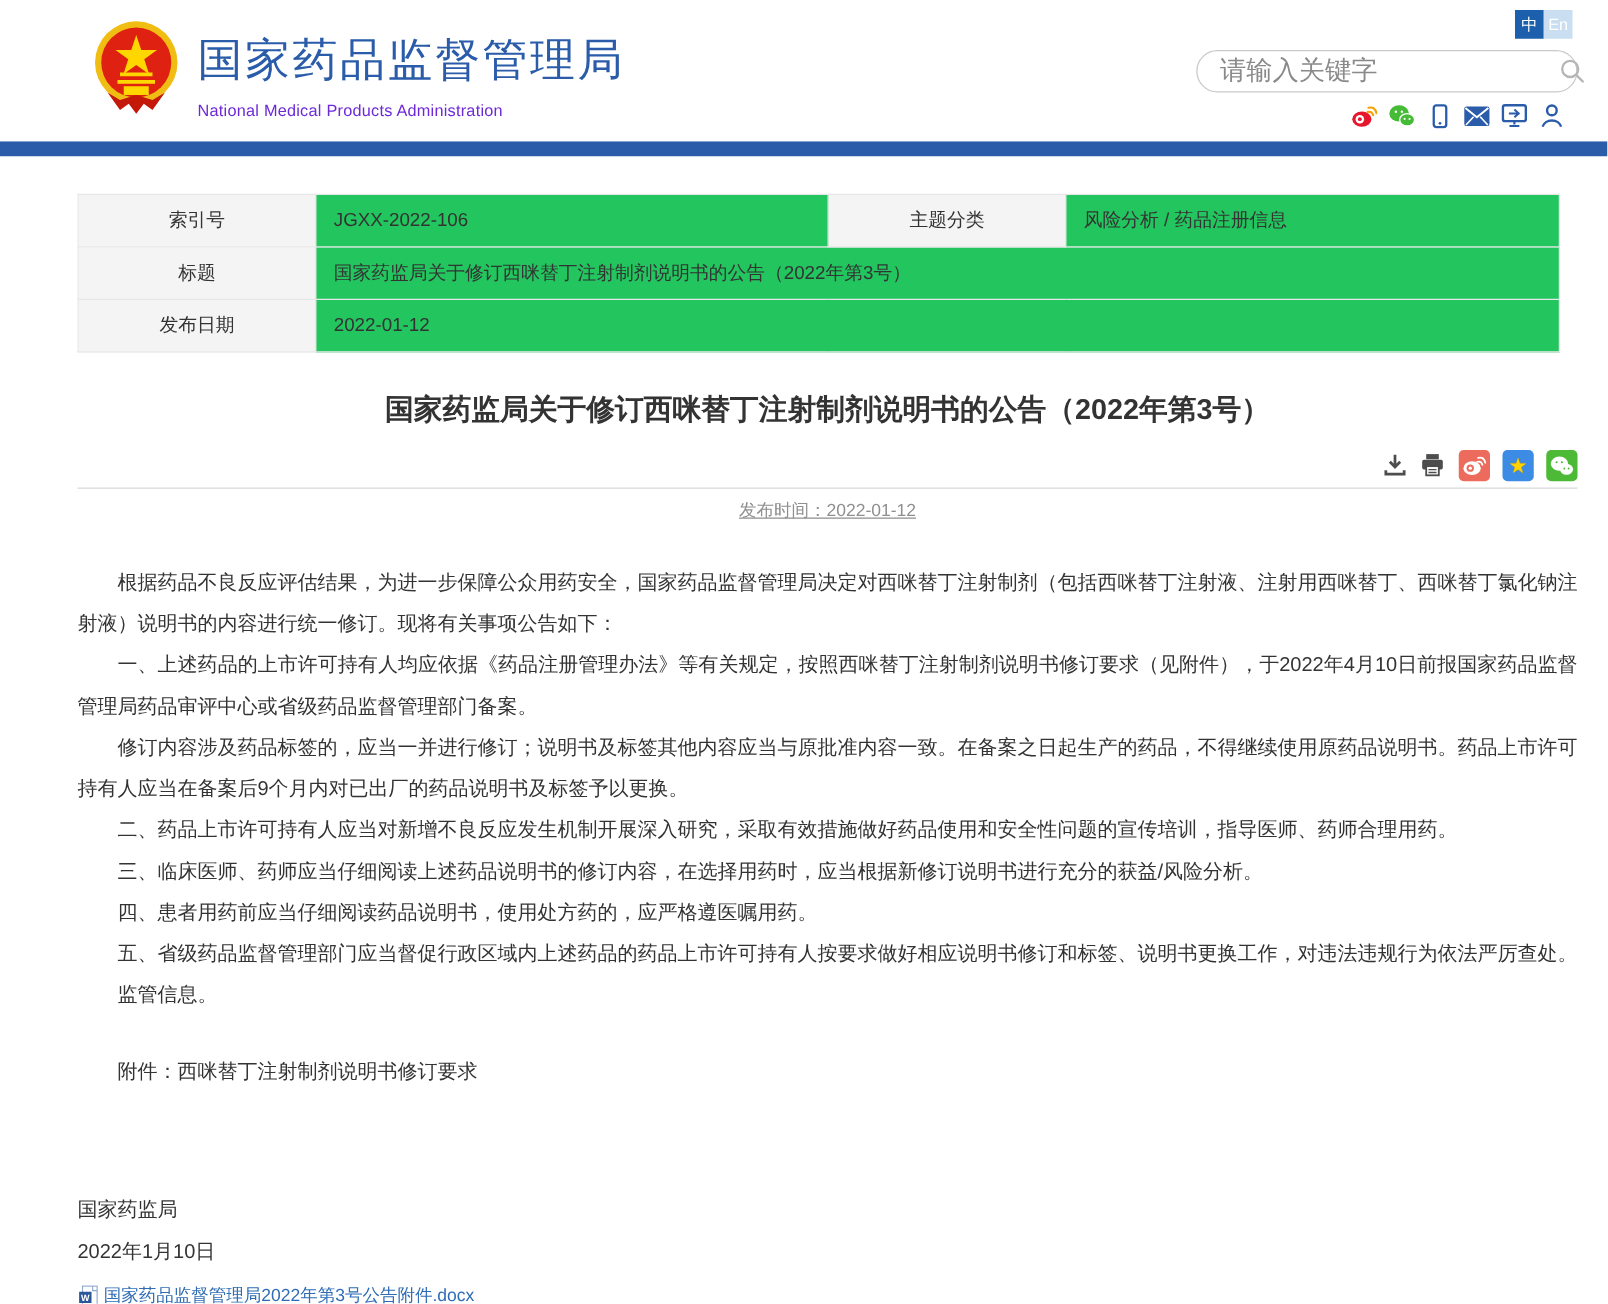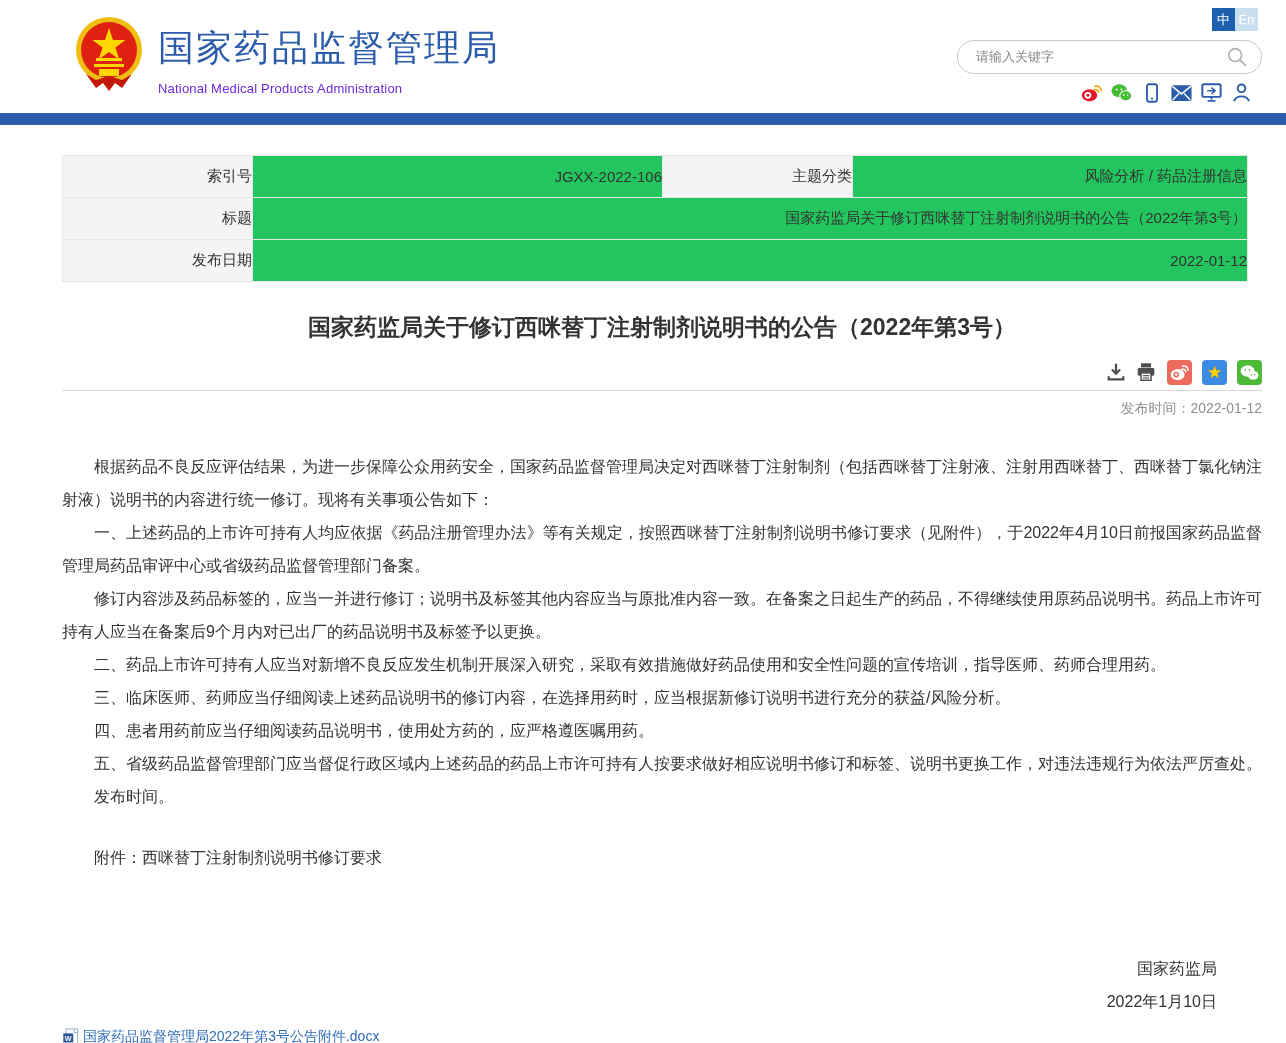--- a/index.html
+++ b/index.html
@@ -15,57 +15,57 @@
 
   .lang-toggle { position:absolute; top:8px; right:28px; display:flex; }
   .lang-btn { width:23px; height:23px; font-size:13px; color:#fff; display:flex;
     align-items:center; justify-content:center; cursor:pointer; }
   .lang-zh { background:#1c5fac; }
   .lang-en { background:#c9def1; }
 
   .search-box { position:absolute; top:40px; right:24px; width:305px; height:34px;
     border:1px solid #c9c9c9; border-radius:17px; background:#fff;
     display:flex; align-items:center; padding:0 12px 0 18px; }
-  .search-box input { flex:1; border:none; outline:none; font-size:13px; color:#333;
-    font-family:Liberation Mono, monospace; background:transparent; }
+  .search-box input { flex:1; border:none; outline:none; font-size:21px; color:#333;
+    font-family:Liberation Sans, sans-serif; background:transparent; }
   .search-box input::placeholder { color:#8a8a8a; }
   .search-btn { width:24px; height:24px; cursor:pointer; display:flex; align-items:center; justify-content:center; }
 
   .social-row { position:absolute; top:82px; right:34px; display:flex; gap:9px; align-items:center; }
   .social-icon { width:21px; height:21px; cursor:pointer; display:flex; align-items:center; justify-content:center; }
 
   .blue-bar { width:100%; height:12px; background:#2a5caa; }
 
   
   .content { margin:0 24px 0 62px; width:1200px; }
 
   table.meta { border-collapse:collapse; width:1186px; margin-top:30px; font-size:15px; color:#333; }
-  table.meta td { border:1px solid #e7e7e7; height:42px;text-align:right; }
+  table.meta td { border:1px solid #e7e7e7; height:42px; }
   td.mlabel { background:#f4f4f4; text-align:center; width:190px; }
   td.mvalue { background:#22c55e; padding-left:14px; }
   td.w-val1 { width:410px; }
 
   .doc-title { margin-top:30px; text-align:center; font-size:23px; font-weight:bold; color:#333; }
 
   .toolbar { margin-top:16px; display:flex; justify-content:flex-end; align-items:center; gap:8px; height:26px; }
   .tool-btn { width:22px; height:22px; cursor:pointer; display:flex; align-items:center; justify-content:center; }
   .share-btn { width:25px; height:25px; border-radius:4px; cursor:pointer;
     display:flex; align-items:center; justify-content:center; margin-left:2px; }
   .share-weibo { background:#ec6b5c; }
   .share-qzone { background:#3c8ce6; }
   .share-wechat { background:#4cba36; font-size:0; }
   .share-qzone .star { color:#ffd200; font-size:17px; line-height:1; text-shadow:0 0 1px #b8860b; }
 
   .title-divider { border:none; border-top:1px solid #d9d9d9; margin-top:5px; }
-  .pub-time { margin-top:9px; text-align:right; font-size:14px; color:#8f8f8f; }
+  .pub-time { margin-top:9px; text-align:center; font-size:14px; color:#8f8f8f;text-decoration:underline; }
 
   .article-body { margin-top:32px; font-size:16px; color:#333; line-height:33px; text-align:justify; }
   .article-body p { text-indent:2em; }
   .attachment-line { margin-top:28px; }
-  .signature-block { margin-top:78px; text-align:right; padding-right:45px; font-size:16px; color:#333; line-height:33px; }
+  .signature-block { margin-top:78px; text-align:left; padding-right:45px; font-size:16px; color:#333; line-height:33px; }
 
   .attachment-link-row { margin-top:10px; display:flex; align-items:center; gap:4px; padding-left:0; }
   .attachment-link-row a { font-size:14px; color:#2e6cb5; text-decoration:none; cursor:pointer; }
   .doc-icon { width:17px; height:18px; display:inline-flex; }
 </style>
 </head>
 <body>
 
 <div class="header">
 
@@ -220,21 +220,21 @@
   <div class="pub-time">发布时间：2022-01-12</div>
 
   <div class="article-body">
     <p>根据药品不良反应评估结果，为进一步保障公众用药安全，国家药品监督管理局决定对西咪替丁注射制剂（包括西咪替丁注射液、注射用西咪替丁、西咪替丁氯化钠注射液）说明书的内容进行统一修订。现将有关事项公告如下：</p>
     <p>一、上述药品的上市许可持有人均应依据《药品注册管理办法》等有关规定，按照西咪替丁注射制剂说明书修订要求（见附件），于2022年4月10日前报国家药品监督管理局药品审评中心或省级药品监督管理部门备案。</p>
     <p>修订内容涉及药品标签的，应当一并进行修订；说明书及标签其他内容应当与原批准内容一致。在备案之日起生产的药品，不得继续使用原药品说明书。药品上市许可持有人应当在备案后9个月内对已出厂的药品说明书及标签予以更换。</p>
     <p>二、药品上市许可持有人应当对新增不良反应发生机制开展深入研究，采取有效措施做好药品使用和安全性问题的宣传培训，指导医师、药师合理用药。</p>
     <p>三、临床医师、药师应当仔细阅读上述药品说明书的修订内容，在选择用药时，应当根据新修订说明书进行充分的获益/风险分析。</p>
     <p>四、患者用药前应当仔细阅读药品说明书，使用处方药的，应严格遵医嘱用药。</p>
     <p>五、省级药品监督管理部门应当督促行政区域内上述药品的药品上市许可持有人按要求做好相应说明书修订和标签、说明书更换工作，对违法违规行为依法严厉查处。</p>
-    <p>发布时间。</p>
+    <p>监管信息。</p>
     <p class="attachment-line">附件：西咪替丁注射制剂说明书修订要求</p>
   </div>
 
   <div class="signature-block">
     <div>国家药监局</div>
     <div>2022年1月10日</div>
   </div>
 
   <div class="attachment-link-row">
     <span class="doc-icon">

